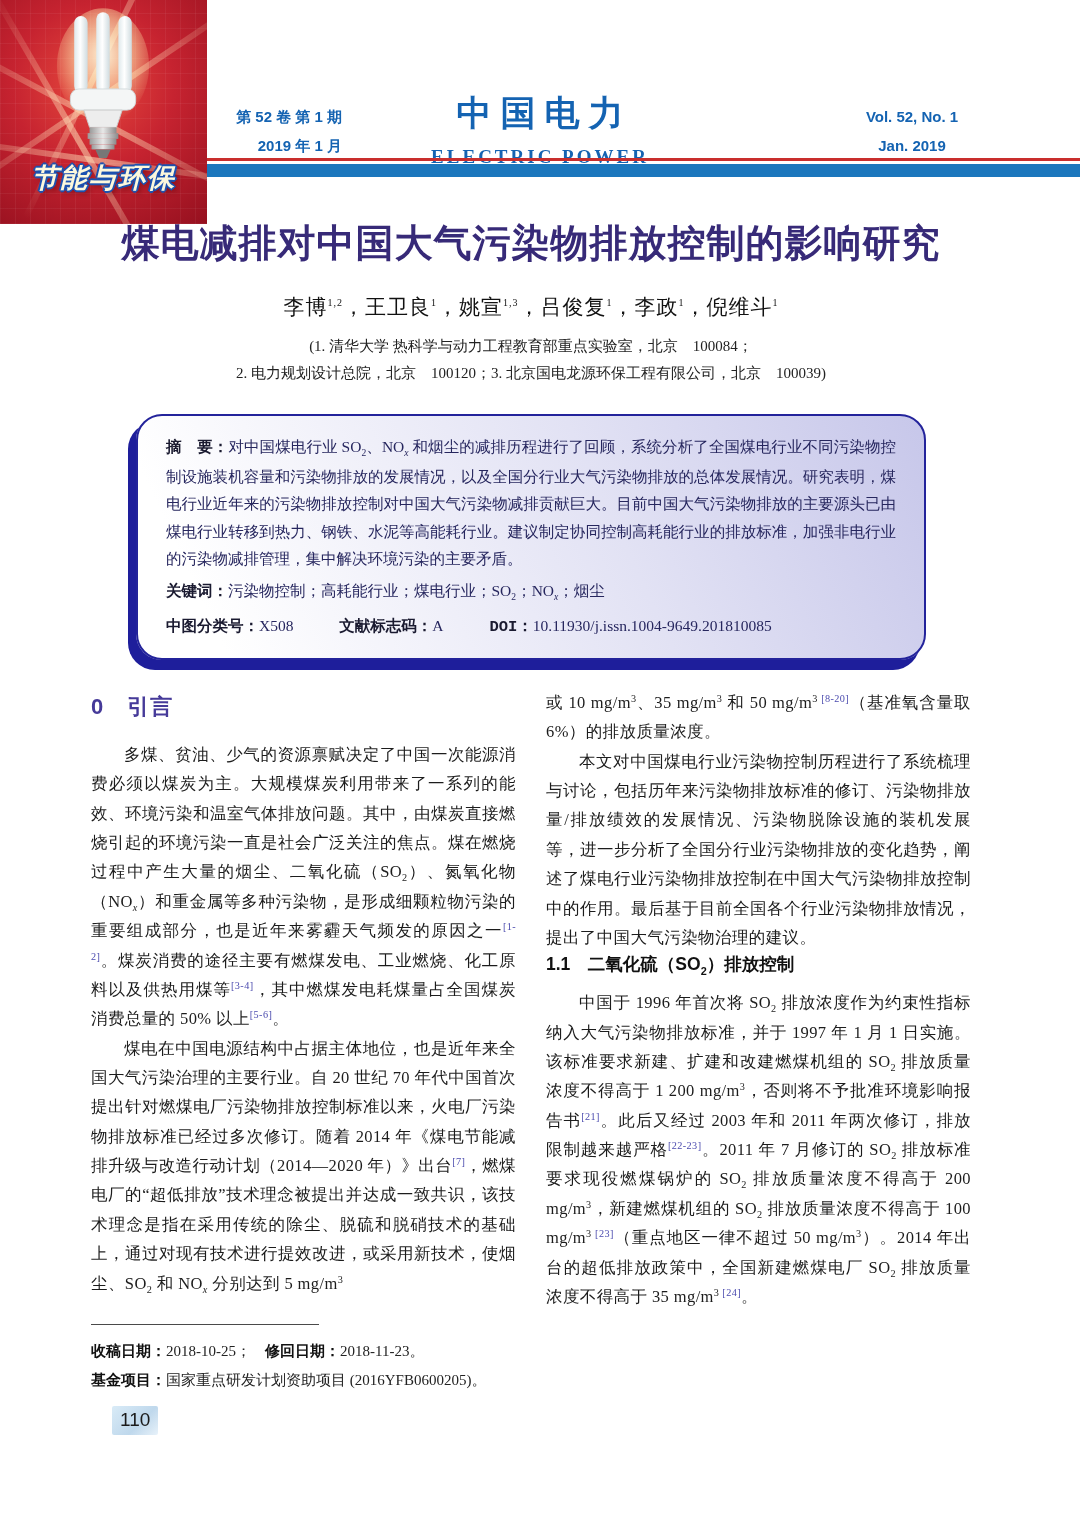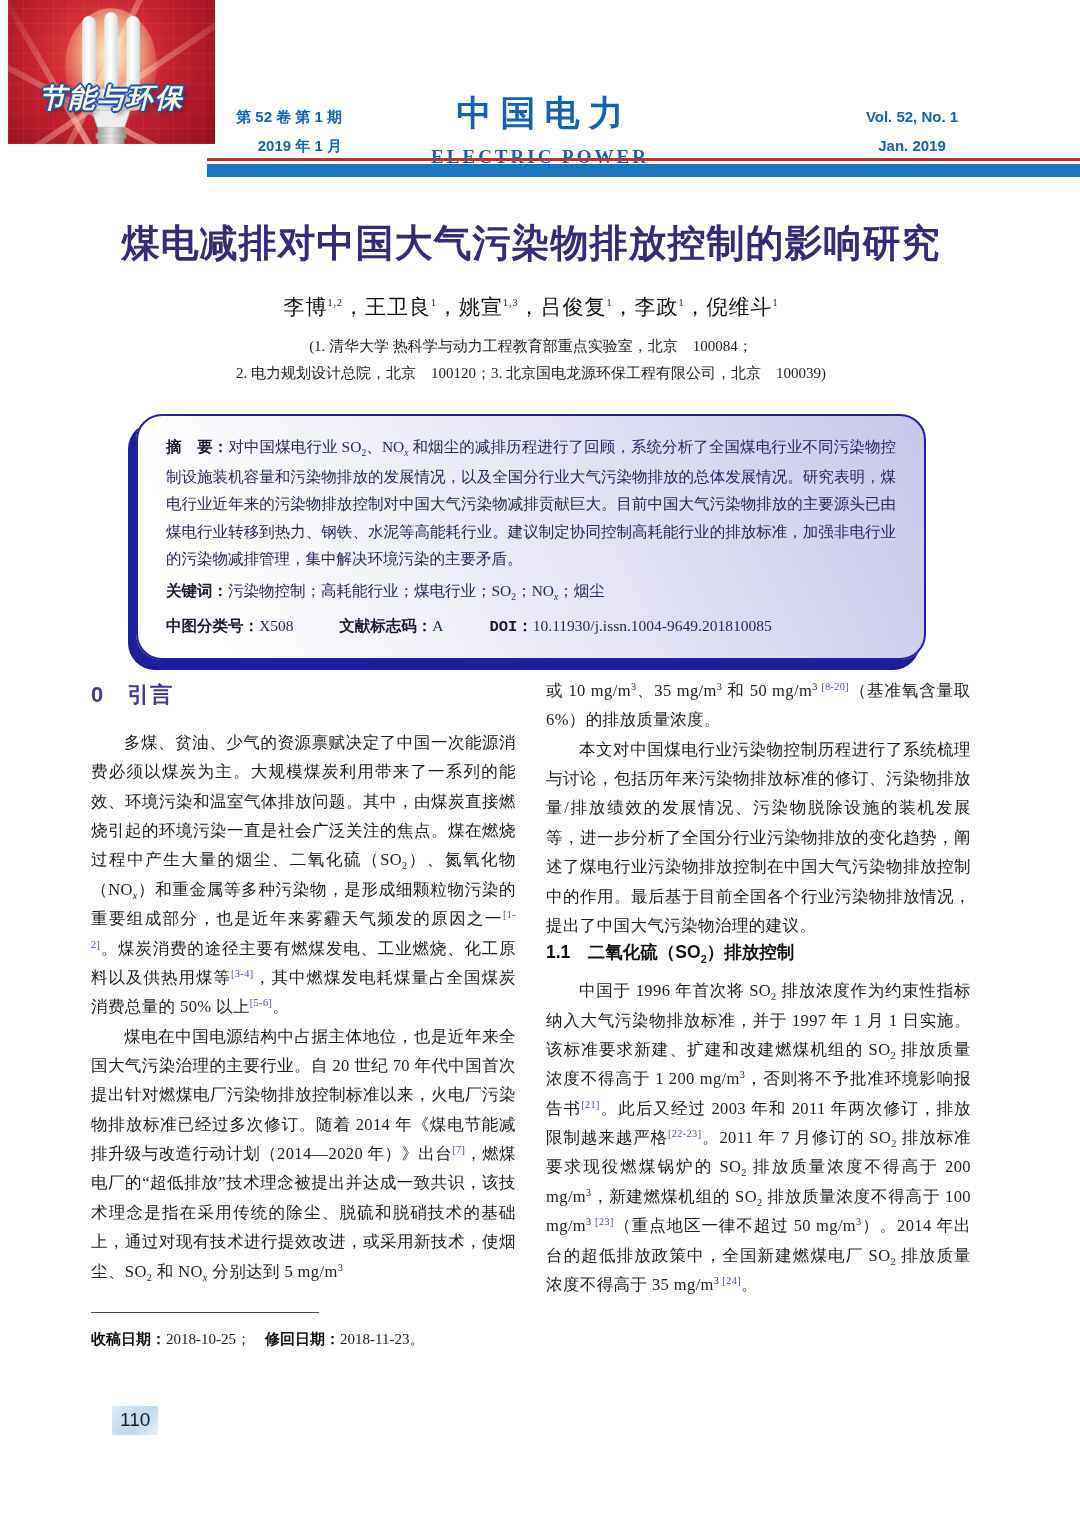--- a/index.html
+++ b/index.html
@@ -1,20 +1,20 @@
 <!DOCTYPE html>
 <html lang="zh"><head>
 <meta charset="utf-8">
 <style>
   html,body{margin:0;padding:0;background:#ffffff;}
   .page{position:relative;width:1080px;height:1515px;background:#ffffff;overflow:hidden;
         font-family:"Liberation Serif",serif;color:#1c1c1c;margin:0 auto;}
 
   
-  .badge{position:absolute;left:8px;top:0;width:207px;height:144px;overflow:hidden;
+  .badge{position:absolute;left:0;top:0;width:207px;height:224px;overflow:hidden;
          background:radial-gradient(circle at 45% 38%,#e84a3e 0%,#c62330 45%,#95101f 100%);}
   .badge::after{content:'';position:absolute;inset:0;
          background:repeating-linear-gradient(0deg,rgba(255,255,255,.05) 0 1px,transparent 1px 15px),
                     repeating-linear-gradient(90deg,rgba(255,255,255,.05) 0 1px,transparent 1px 15px);}
   .badge .ray{position:absolute;height:6px;width:340px;left:-70px;
          background:linear-gradient(90deg,rgba(255,240,220,0) 0%,rgba(255,225,185,.55) 50%,rgba(255,240,220,0) 100%);}
   .ray.r1{top:118px;transform:rotate(28deg);}
   .ray.r2{top:95px;transform:rotate(-34deg);}
   .ray.r3{top:140px;transform:rotate(60deg);left:-90px;}
   .ray.r4{top:62px;transform:rotate(-64deg);}
@@ -58,21 +58,21 @@
         background:linear-gradient(245deg,#c7c7ea 0%,#e2e2f4 40%,#ffffff 90%);
         padding:17px 28px 16px 28px;}
   .abstract-box p{margin:0;font-size:15.5px;line-height:1.78;color:#26265e;text-align:justify;}
   .abstract-box b{color:#1a1a30;font-family:Liberation Mono, monospace;}
   .ab-kw{margin-top:4px !important;}
   .ab-meta{margin-top:6px !important;}
   .ab-meta .grp{margin-right:42px;}
   .ab-meta .grp:last-child{margin-right:0;}
 
   
-  .columns{display:flex;gap:30px;margin-top:16px;}
+  .columns{display:flex;gap:30px;margin-top:28px;}
   .col{flex:1;min-width:0;}
   .sec{margin:4px 0 18px 0;font-family:"Liberation Sans",sans-serif;font-weight:bold;
        font-size:22px;color:#463a99;letter-spacing:1px;}
   .sec.s1{margin-top:26px;margin-bottom:16px;font-size:21px;}
   .subsec{margin:0 0 12px 0;font-family:"Liberation Sans",sans-serif;font-weight:bold;
           font-size:17.5px;color:#111;}
   p.body{margin:0;font-size:16.5px;line-height:1.78;text-align:justify;
          text-indent:2em;letter-spacing:.4px;color:#1c1c1c;}
   p.body + p.body{margin-top:0;}
   p.no-indent{text-indent:0;}
@@ -169,20 +169,21 @@
     </div>
 
     <div class="columns">
       <div class="col">
         <h2 class="sec">0　引言</h2>
         <p class="body">多煤、贫油、少气的资源禀赋决定了中国一次能源消费必须以煤炭为主。大规模煤炭利用带来了一系列的能效、环境污染和温室气体排放问题。其中，由煤炭直接燃烧引起的环境污染一直是社会广泛关注的焦点。煤在燃烧过程中产生大量的烟尘、二氧化硫（SO<sub>2</sub>）、氮氧化物（NO<sub class="it">x</sub>）和重金属等多种污染物，是形成细颗粒物污染的重要组成部分，也是近年来雾霾天气频发的原因之一<sup class="cite">[1-2]</sup>。煤炭消费的途径主要有燃煤发电、工业燃烧、化工原料以及供热用煤等<sup class="cite">[3-4]</sup>，其中燃煤发电耗煤量占全国煤炭消费总量的 50% 以上<sup class="cite">[5-6]</sup>。</p>
         <p class="body">煤电在中国电源结构中占据主体地位，也是近年来全国大气污染治理的主要行业。自 20 世纪 70 年代中国首次提出针对燃煤电厂污染物排放控制标准以来，火电厂污染物排放标准已经过多次修订。随着 2014 年《煤电节能减排升级与改造行动计划（2014—2020 年）》出台<sup class="cite">[7]</sup>，燃煤电厂的“超低排放”技术理念被提出并达成一致共识，该技术理念是指在采用传统的除尘、脱硫和脱硝技术的基础上，通过对现有技术进行提效改进，或采用新技术，使烟尘、SO<sub>2</sub> 和 NO<sub class="it">x</sub> 分别达到 5 mg/m<sup>3</sup></p>
         <div class="fn">
           <div class="fn-rule"></div>
           <p><b>收稿日期：</b><span>2018-10-25；</span><span class="gap"></span><b>修回日期：</b><span>2018-11-23。</span></p>
+          <p><b>基金项目：</b><span>国家重点研发计划资助项目 (2016YFB0600205)。</span></p>
         </div>
       </div>
       <div class="col">
         <p class="body no-indent">或 10 mg/m<sup>3</sup>、35 mg/m<sup>3</sup> 和 50 mg/m<sup>3</sup><sup class="cite"> [8-20]</sup>（基准氧含量取 6%）的排放质量浓度。</p>
         <p class="body">本文对中国煤电行业污染物控制历程进行了系统梳理与讨论，包括历年来污染物排放标准的修订、污染物排放量/排放绩效的发展情况、污染物脱除设施的装机发展等，进一步分析了全国分行业污染物排放的变化趋势，阐述了煤电行业污染物排放控制在中国大气污染物排放控制中的作用。最后基于目前全国各个行业污染物排放情况，提出了中国大气污染物治理的建议。</p>
         <h3 class="subsec">1.1　二氧化硫（SO<sub>2</sub>）排放控制</h3>
         <p class="body">中国于 1996 年首次将 SO<sub>2</sub> 排放浓度作为约束性指标纳入大气污染物排放标准，并于 1997 年 1 月 1 日实施。该标准要求新建、扩建和改建燃煤机组的 SO<sub>2</sub> 排放质量浓度不得高于 1 200 mg/m<sup>3</sup>，否则将不予批准环境影响报告书<sup class="cite">[21]</sup>。此后又经过 2003 年和 2011 年两次修订，排放限制越来越严格<sup class="cite">[22-23]</sup>。2011 年 7 月修订的 SO<sub>2</sub> 排放标准要求现役燃煤锅炉的 SO<sub>2</sub> 排放质量浓度不得高于 200 mg/m<sup>3</sup>，新建燃煤机组的 SO<sub>2</sub> 排放质量浓度不得高于 100 mg/m<sup>3</sup><sup class="cite"> [23]</sup>（重点地区一律不超过 50 mg/m<sup>3</sup>）。2014 年出台的超低排放政策中，全国新建燃煤电厂 SO<sub>2</sub> 排放质量浓度不得高于 35 mg/m<sup>3</sup><sup class="cite"> [24]</sup>。</p>
       </div>
     </div>
   </div>

